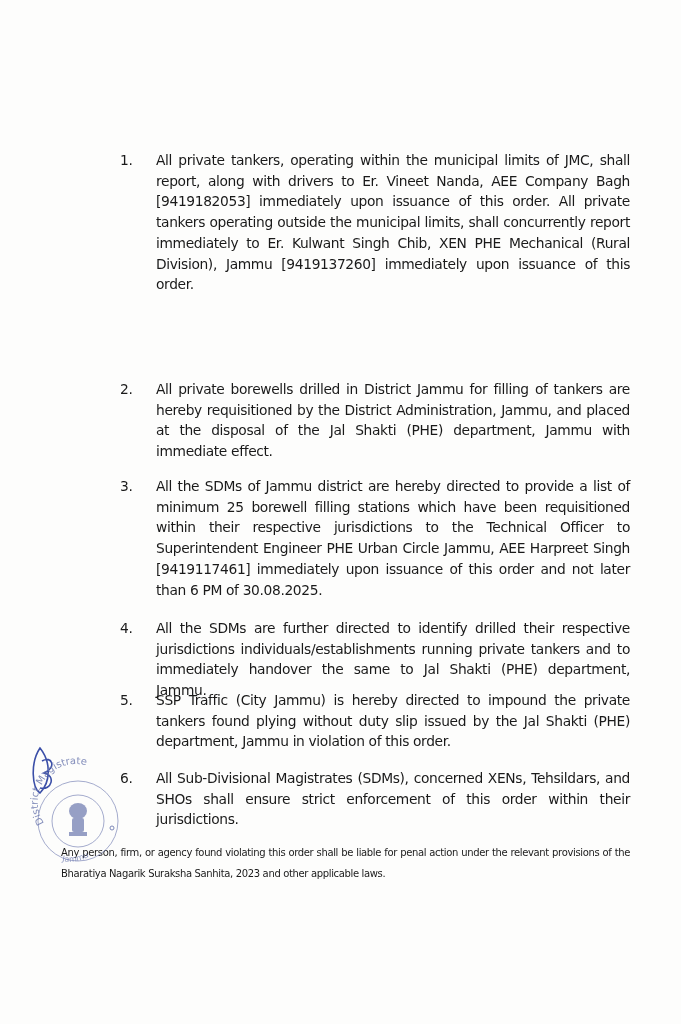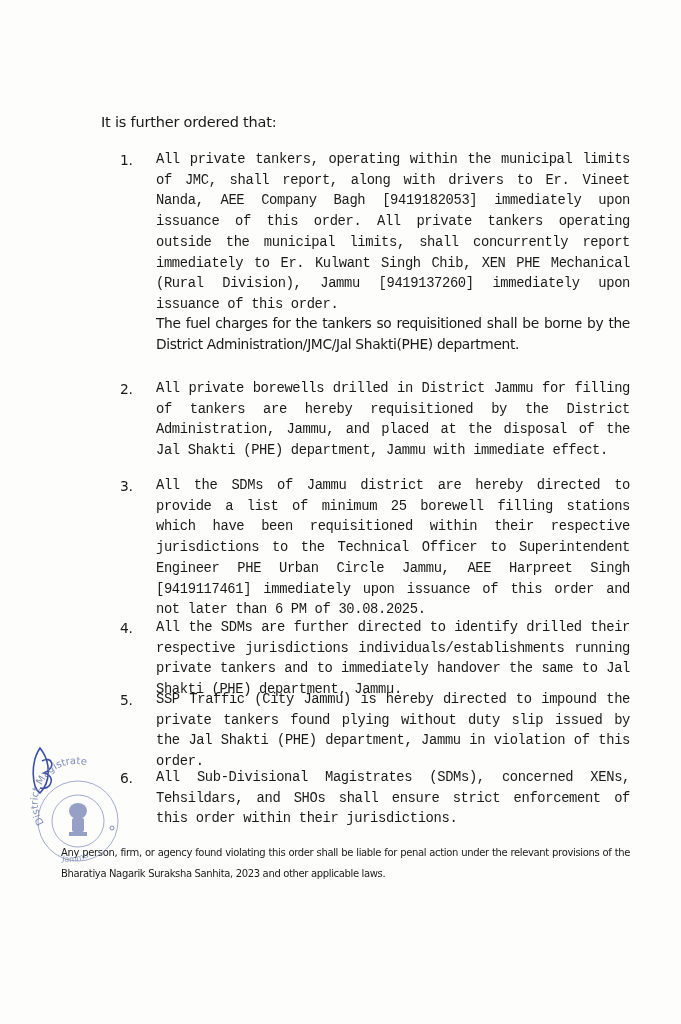--- a/index.html
+++ b/index.html
@@ -4,36 +4,34 @@
   <style>
     html, body { margin: 0; padding: 0; }
     body {
       width: 681px; height: 1024px; background: #fdfdfc; position: relative; overflow: hidden;
       font-family: "DejaVu Sans", sans-serif; color: #1a1a1a;
     }
     .page { position: absolute; left: 0; top: 0; width: 681px; height: 1024px; }
     .intro { position: absolute; left: 101px; top: 114px; font-size: 14.5px; letter-spacing: -0.2px; }
     .item { position: absolute; left: 120px; width: 510px; font-size: 13.8px; line-height: 20.7px; letter-spacing: -0.35px; }
     .item .num { position: absolute; left: 0; top: 0; }
-    .item .txt { margin-left: 36px; text-align: justify; font-family: Liberation Mono, monospace; }
+    .item .txt { margin-left: 36px; text-align: justify; }
     .para { position: absolute; left: 156px; width: 474px; font-size: 13.8px; line-height: 20.7px; letter-spacing: -0.35px; text-align: justify; }
     .closing { position: absolute; left: 61px; width: 569px; top: 843px; font-size: 10px; line-height: 20.7px; letter-spacing: -0.35px; text-align: justify; }
     .seal { position: absolute; left: 22px; top: 743px; width: 100px; height: 120px; }
   </style>
 </head>
 <body>
 
 <div class="page">
-  <div class="intro">It is further ordered that:</div>
 
   <div class="item" style="top:150px">
     <span class="num">1.</span>
     <div class="txt">All private tankers, operating within the municipal limits of JMC, shall report, along with drivers to Er. Vineet Nanda, AEE Company Bagh [9419182053] immediately upon issuance of this order. All private tankers operating outside the municipal limits, shall concurrently report immediately to Er. Kulwant Singh Chib, XEN PHE Mechanical (Rural Division), Jammu [9419137260] immediately upon issuance of this order.</div>
   </div>
-  <div class="para" style="top:313px">The fuel charges for the tankers so requisitioned shall be borne by the District Administration/JMC/Jal Shakti(PHE) department.</div>
 
   <div class="item" style="top:379px">
     <span class="num">2.</span>
     <div class="txt">All private borewells drilled in District Jammu for filling of tankers are hereby requisitioned by the District Administration, Jammu, and placed at the disposal of the Jal Shakti (PHE) department, Jammu with immediate effect.</div>
   </div>
 
   <div class="item" style="top:476px">
     <span class="num">3.</span>
     <div class="txt">All the SDMs of Jammu district are hereby directed to provide a list of minimum 25 borewell filling stations which have been requisitioned within their respective jurisdictions to the Technical Officer to Superintendent Engineer PHE Urban Circle Jammu, AEE Harpreet Singh [9419117461] immediately upon issuance of this order and not later than 6 PM of 30.08.2025.</div>
   </div>

